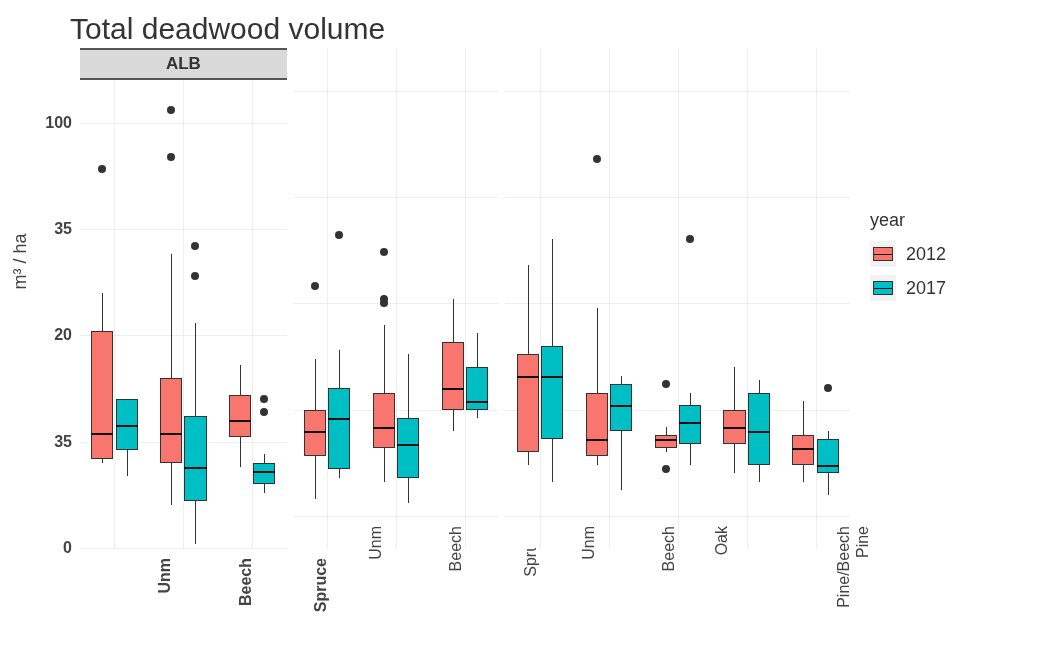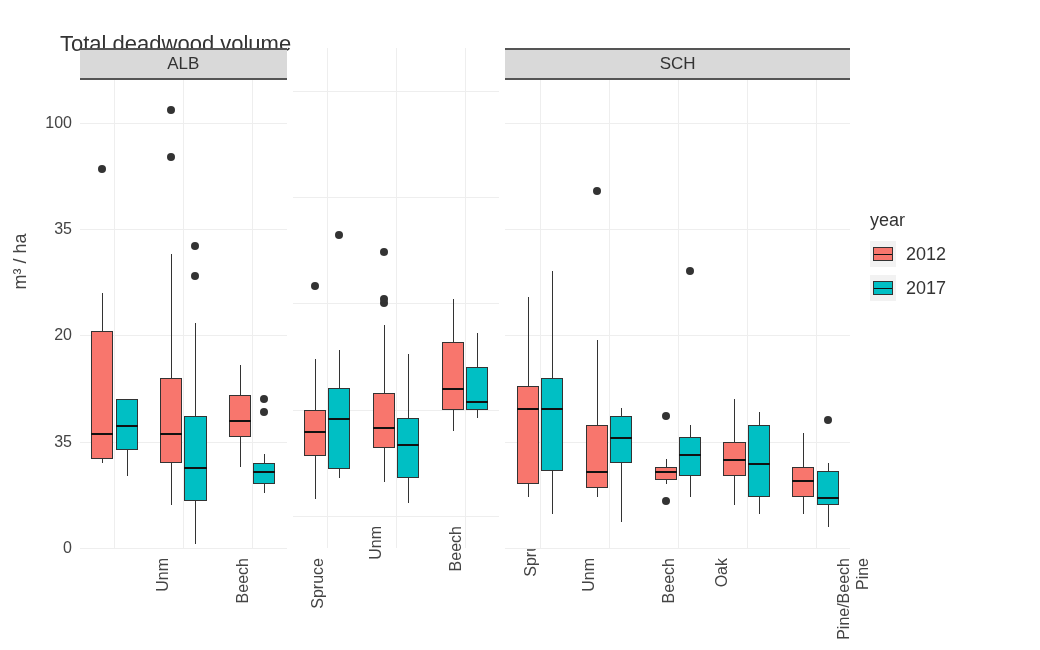--- a/index.html
+++ b/index.html
@@ -13,25 +13,24 @@
     overflow: hidden;
     color: #333;
   }
   .chart-wrap {
     position: relative;
     width: 1040px;
     height: 650px;
   }
   .title {
     position: absolute;
-    left: 60px;
+    left: 70px;
     top: 12px;
-    font-size: 22px;
+    font-size: 30px;
     color: #333;
-    margin-top: 19px;
   }
   .ylabel {
     position: absolute;
     left: 10px;
     top: 300px;
     transform: translateY(-50%) rotate(-90deg);
     transform-origin: left top;
     font-size: 18px;
     color: #444;
     white-space: nowrap;
@@ -148,21 +147,21 @@
   }
 </style>
 </head>
 <body>
 
 <div class="chart-wrap">
   <div class="title">Total deadwood volume</div>
   <div class="ylabel">m³ / ha</div>
 
   <div class="plot-area" id="plot-area">
-      <div class="panel" style="width: 206.727px;">
+      <div class="panel" style="width: 206.727px; font-weight: bold;">
         <div class="strip">
           <span>ALB</span>
         </div>
         <div class="panel-body">
           <div class="grid-line-h" style="top: 468px;"></div>
           <div class="ytick-label" style="top: 468px;">0</div>
           <div class="grid-line-h" style="top: 361.636px;"></div>
           <div class="ytick-label" style="top: 361.636px;">35</div>
           <div class="grid-line-h" style="top: 255.273px;"></div>
           <div class="ytick-label" style="top: 255.273px;">20</div>
@@ -235,23 +234,20 @@
           <div class="xlab" style="left: 178.273px; top: 478px;">Spruce</div>
           <div class="whisker" style="left: 160.145px; top: 251.018px; height: 131.891px;"></div>
           <div class="box" style="left: 149.119px; width: 22.0509px; top: 293.564px; height: 68.0727px; background: rgb(248, 118, 109);"></div>
           <div class="median" style="left: 149.119px; width: 22.0509px; top: 340.364px;"></div>
           <div class="whisker" style="left: 184.401px; top: 285.055px; height: 85.0909px;"></div>
           <div class="box" style="left: 173.375px; width: 22.0509px; top: 319.091px; height: 42.5455px; background: rgb(0, 191, 196);"></div>
           <div class="median" style="left: 173.375px; width: 22.0509px; top: 353.127px;"></div>
         </div>
       </div>
       <div class="panel" style="width: 344.545px;">
-        <div class="strip">
-          <span>SCH</span>
-        </div>
         <div class="panel-body">
           <div class="grid-line-h" style="top: 468px;"></div>
           <div class="grid-line-h" style="top: 361.636px;"></div>
           <div class="grid-line-h" style="top: 255.273px;"></div>
           <div class="grid-line-h" style="top: 148.909px;"></div>
           <div class="grid-line-h" style="top: 42.5455px;"></div>
           <div class="grid-line-v" style="left: 34.4545px;"></div>
           <div class="xlab" style="left: 40.4545px; top: 478px;">Unm</div>
           <div class="whisker" style="left: 22.3265px; top: 216.982px; height: 199.964px;"></div>
           <div class="box" style="left: 11.3011px; width: 22.0509px; top: 306.327px; height: 97.8545px; background: rgb(248, 118, 109);"></div>

